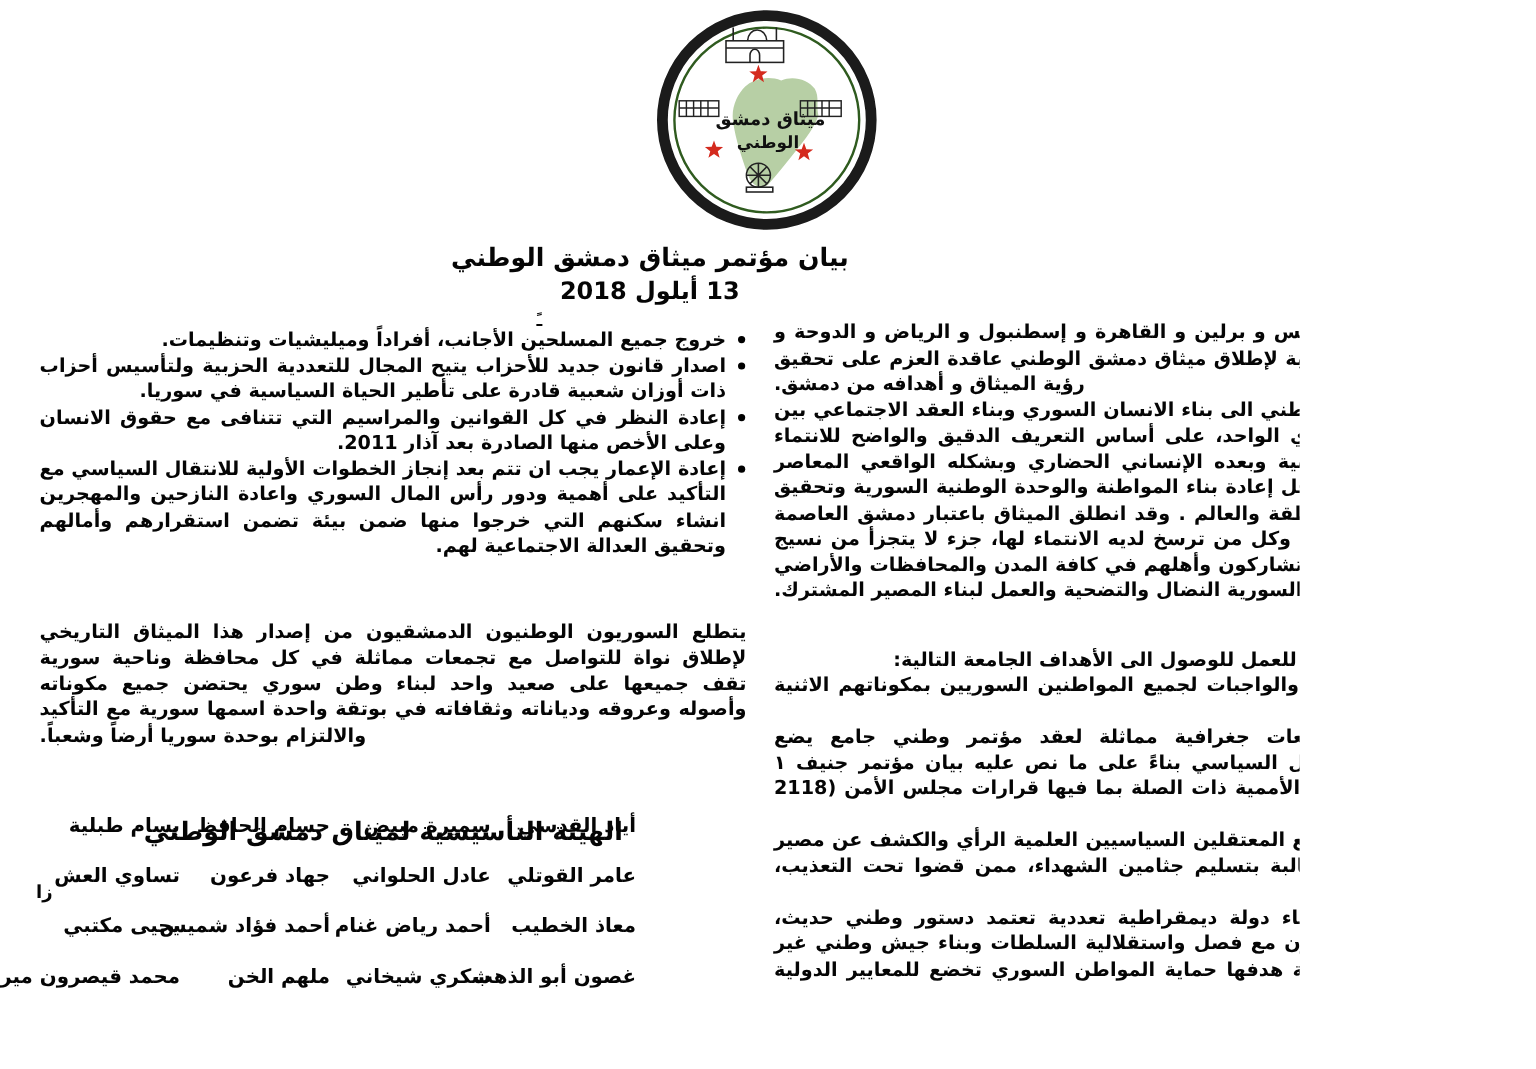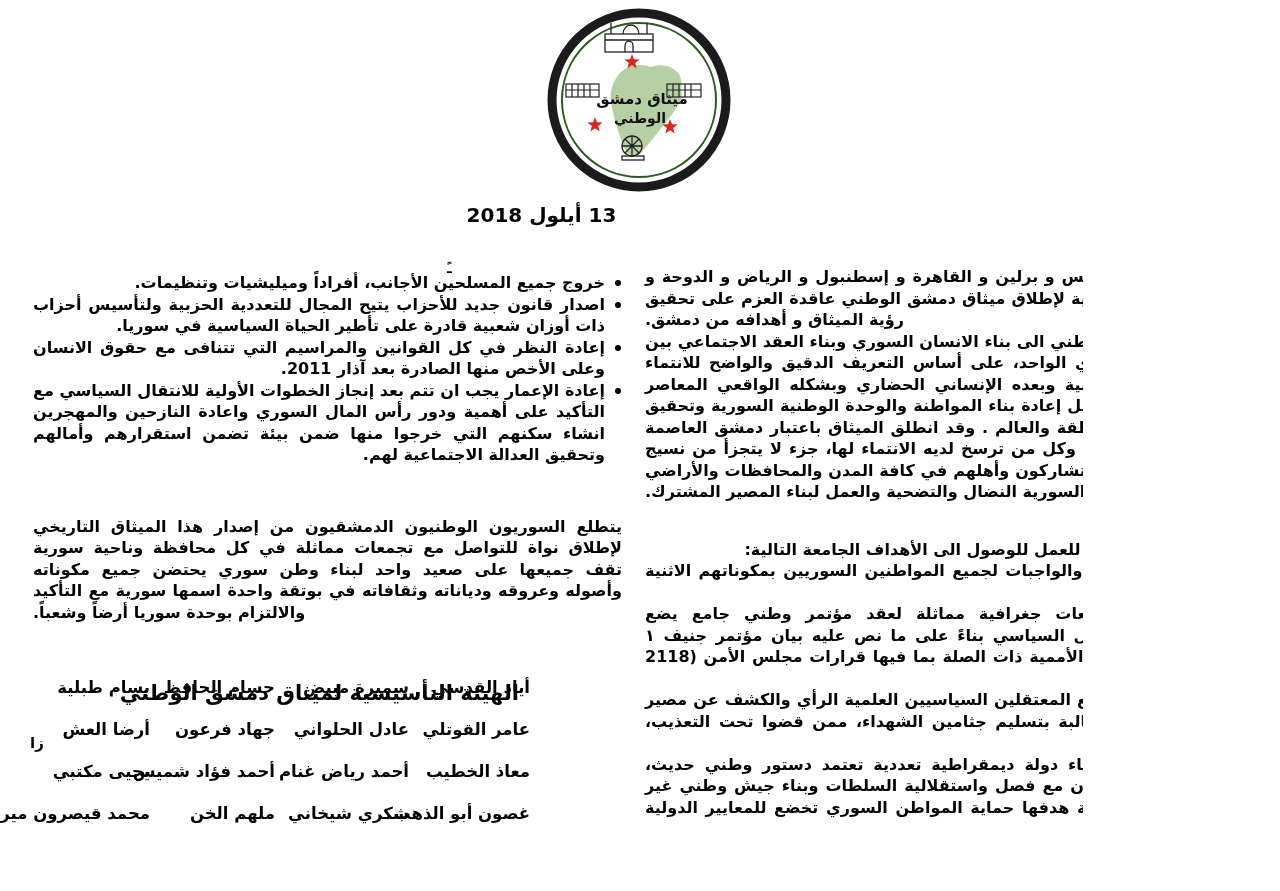--- a/index.html
+++ b/index.html
@@ -92,20 +92,21 @@
 
     <use href="#star" transform="translate(89,58)"></use>
     <use href="#star" transform="translate(52,121)"></use>
     <use href="#star" transform="translate(127,123)"></use>
 
     <text x="99" y="100" text-anchor="middle" font-size="15" font-weight="bold" fill="#101010">ميثاق دمشق</text>
     <text x="97" y="119" text-anchor="middle" font-size="14" font-weight="bold" fill="#101010">الوطني</text>
   </svg>
 
   <div class="title-wrap">
+    <h1 class="title-line1">بيان مؤتمر ميثاق دمشق الوطني</h1>
     <h2 class="title-line2">13 أيلول 2018</h2>
   </div>
 
   <div class="col" id="col-right">
     <p class="para">اجتمعت في كل من باريس و برلين و القاهرة و إسطنبول و الرياض و الدوحة و البحرين، الهيئة التأسيسية لإطلاق ميثاق دمشق الوطني عاقدة العزم على تحقيق رؤية الميثاق و أهدافه من دمشق.</p>
     <p class="para">ويهدف ميثاق دمشق الوطني الى بناء الانسان السوري وبناء العقد الاجتماعي بين مكونات المجتمع السوري الواحد، على أساس التعريف الدقيق والواضح للانتماء الدمشقي بجذوره الوطنية وبعده الإنساني الحضاري وبشكله الواقعي المعاصر كنواة صلبة للعمل من أجل إعادة بناء المواطنة والوحدة الوطنية السورية وتحقيق الأمن والسلام في المنطقة والعالم .  وقد انطلق الميثاق باعتبار دمشق العاصمة التاريخية لسوريا وأهلها، وكل من ترسخ لديه الانتماء لها، جزء لا يتجزأ من نسيج الشعب السوري الواحد يتشاركون وأهلهم في كافة المدن والمحافظات والأراضي السورية النضال والتضحية والعمل لبناء المصير المشترك.</p>
 
     <p class="goals-intro">ويدعو الميثاق السوريين للعمل للوصول الى الأهداف الجامعة التالية:</p>
 
     <div class="goal-item">
@@ -152,21 +153,21 @@
 
   <div class="names">
     <span class="name-cell r0 c0">أياد القدسي</span>
     <span class="name-cell r0 c1">سميرة مبيض</span>
     <span class="name-cell r0 c2">حسام الحافظ</span>
     <span class="name-cell r0 c3">بسام طبلية</span>
 
     <span class="name-cell r1 c0">عامر القوتلي</span>
     <span class="name-cell r1 c1">عادل الحلواني</span>
     <span class="name-cell r1 c2">جهاد فرعون</span>
-    <span class="name-cell r1 c3">أرضا العش</span>
+    <span class="name-cell r1 c3">تساوي العش</span>
 
     <span class="name-cell r2 c0">معاذ الخطيب</span>
     <span class="name-cell r2 c1">أحمد رياض غنام</span>
     <span class="name-cell r2 c2">أحمد فؤاد شميس</span>
     <span class="name-cell r2 c3">يحيى مكتبي</span>
 
     <span class="name-cell r3 c0">غصون أبو الذهب</span>
     <span class="name-cell r3 c1">شكري شيخاني</span>
     <span class="name-cell r3 c2">ملهم الخن</span>
     <span class="name-cell r3 c3">محمد قيصرون مير</span>

